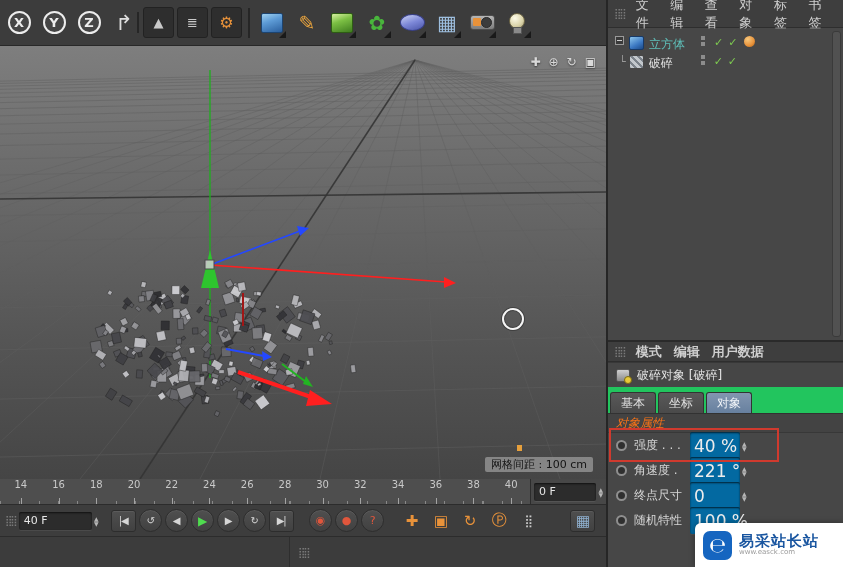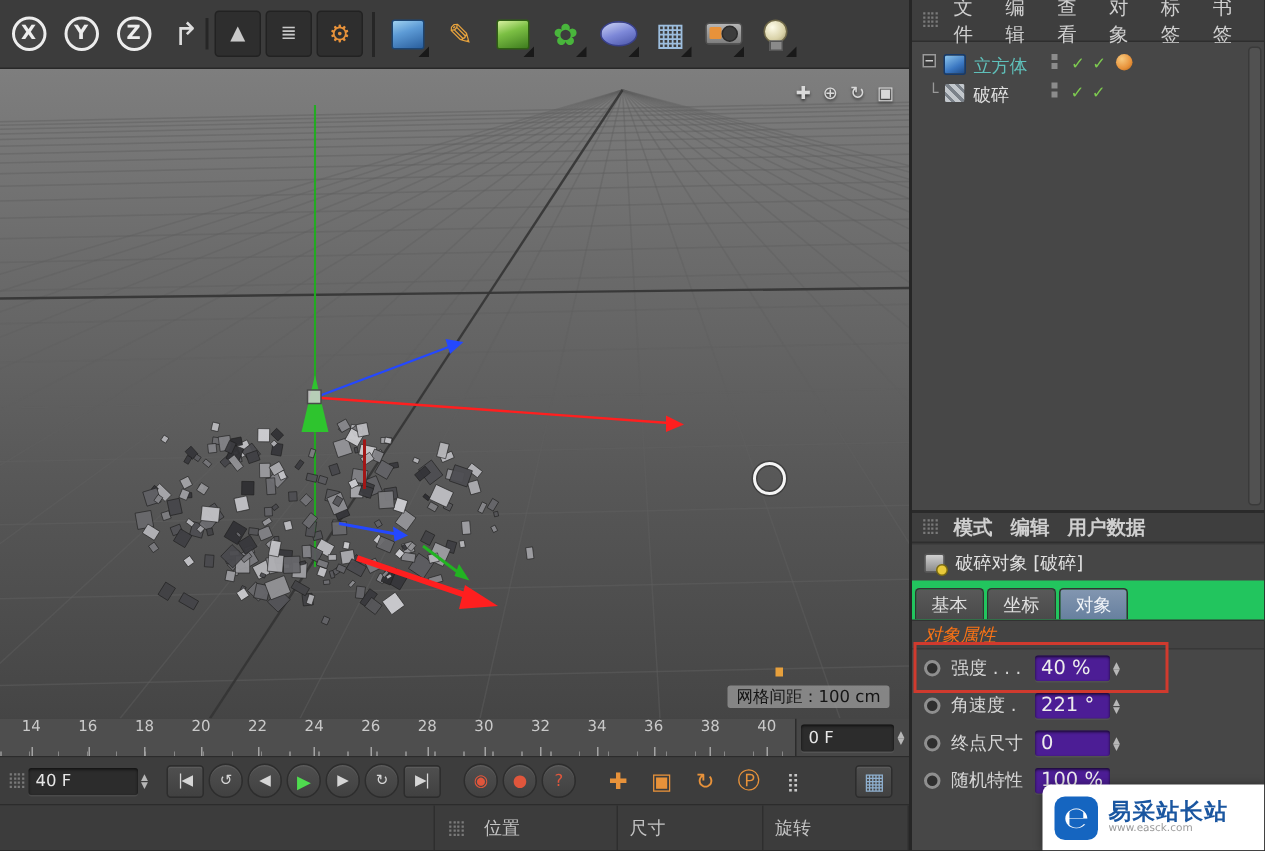--- a/index.html
+++ b/index.html
@@ -99,21 +99,21 @@
   .am-obj-icon{width:14px;height:13px;margin-right:7px;background:linear-gradient(#cfcfcf,#8a8a8a);border:1px solid #555;border-radius:2px;position:relative;flex:0 0 auto;}
   .am-obj-icon::after{content:'';position:absolute;right:-3px;bottom:-3px;width:6px;height:6px;border-radius:50%;background:#e8c93a;border:1px solid #7a6a10;}
   .am-tabs{height:27px;background:#22c55e;display:flex;align-items:flex-end;padding:0 2px;gap:2px;border-bottom:1px solid #323232;flex:0 0 auto;}
   .tab{height:21px;padding:0 10px;display:flex;align-items:center;font-size:12px;color:#e0e0e0;background:linear-gradient(#595959,#4a4a4a);border:1px solid #333;border-bottom:none;border-radius:3px 3px 0 0;cursor:default;}
   .tab.active{background:linear-gradient(#8296b0,#67809f);color:#f2f5f9;}
   .am-body{position:relative;flex:1;}
   .section-row{height:19px;display:flex;align-items:center;color:#f97316;font-size:12px;padding-left:8px;background:#434343;border-bottom:1px solid #383838;font-style:italic;}
   .prop-row{height:25px;display:flex;align-items:center;padding-left:8px;font-size:12px;color:#d6d6d6;}
   .keydot{width:11px;height:11px;border-radius:50%;border:2px solid #8f8f8f;background:#2f2f2f;margin-right:7px;flex:0 0 auto;}
   .plabel{width:56px;overflow:hidden;white-space:nowrap;flex:0 0 auto;}
-  .pfield{height:17px;width:50px;background:#4c1d95;box-shadow:inset 0 1px 2px rgba(0,0,0,.7),0 1px 0 rgba(255,255,255,.06);border-radius:2px;display:flex;align-items:center;padding:0 4px;color:#ececec;font-size:13px;flex:0 0 auto;white-space:nowrap;}
+  .pfield{height:27px;width:50px;background:#0369a1;box-shadow:inset 0 1px 2px rgba(0,0,0,.7),0 1px 0 rgba(255,255,255,.06);border-radius:2px;display:flex;align-items:center;padding:0 4px;color:#ececec;font-size:17px;flex:0 0 auto;white-space:nowrap;}
   .red-box{position:absolute;left:1px;top:14px;width:170px;height:34px;border:2px solid #d03a2e;pointer-events:none;}
 
   
   .watermark{position:absolute;right:0;bottom:0;width:148px;height:44px;background:#fff;border-radius:6px 0 0 0;display:flex;align-items:center;padding:0 8px;gap:7px;box-shadow:0 0 6px rgba(0,0,0,.35);}
   .wm-logo{width:29px;height:29px;border-radius:7px;background:#1565c0;color:#fff;display:flex;align-items:center;justify-content:center;font-size:20px;font-weight:bold;flex:0 0 auto;}
   .wm-text{display:flex;flex-direction:column;line-height:1.1;}
   .wm-title{color:#1a56a0;font-size:15px;font-weight:bold;letter-spacing:1px;}
   .wm-sub{color:#9a9a9a;font-size:7px;}
 </style>
 </head>
@@ -616,34 +616,20 @@
 
           <div class="tbtn tile blue push-right">
             <span>▦</span>
           </div>
         </div>
     </div>
 
     <div class="coordbar">
       <div class="cb-spacer"></div>
       <span class="handle"></span>
-      <div style="display:flex;height:100%;">
-
-          <div class="cb-cell">
-            <span>位置</span>
-          </div>
-
-          <div class="cb-cell">
-            <span>尺寸</span>
-          </div>
-
-          <div class="cb-cell">
-            <span>旋转</span>
-          </div>
-        </div>
     </div>
   </div>
 
   <div class="rpanel">
 
     <div class="menu-row">
       <span class="handle"></span>
       <div style="display:flex;">
 
       <span class="menu-item">文件</span>

